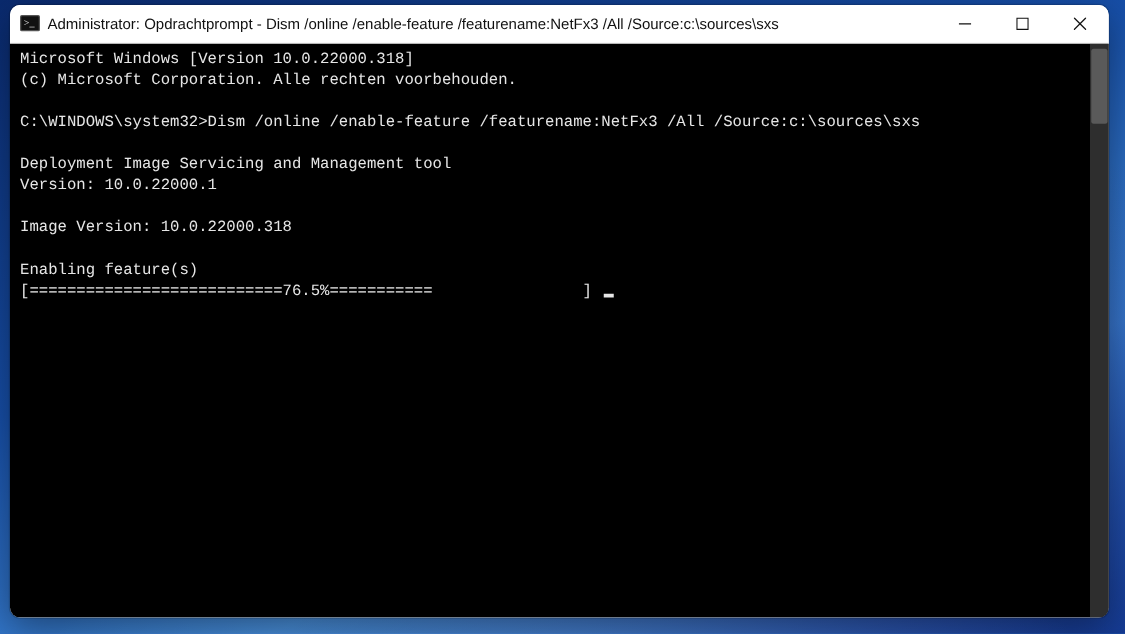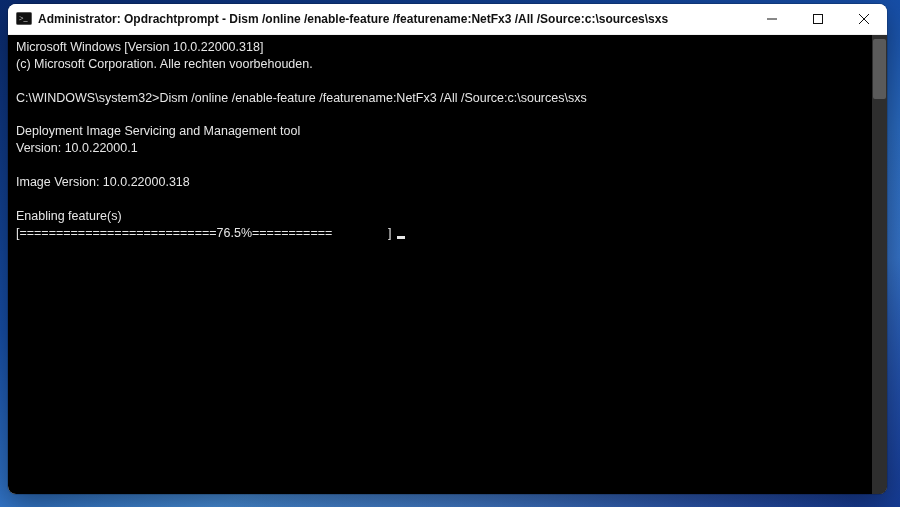--- a/index.html
+++ b/index.html
@@ -50,38 +50,37 @@
     margin-right: 6px;
     display: inline-flex;
     align-items: center;
     justify-content: center;
   }
   .title-text {
     flex: 1 1 auto;
     white-space: nowrap;
     overflow: hidden;
     text-overflow: ellipsis;
-    font-weight: bold;
   }
   .win-controls {
     display: flex;
     height: 100%;
   }
   .win-btn {
     width: 46px;
     height: 100%;
     display: flex;
     align-items: center;
     justify-content: center;
   }
   .terminal {
     flex: 1 1 auto;
     background: #000000;
     color: #e6e6e6;
-    font-family: Liberation Sans, sans-serif;
+    font-family: Liberation Mono, monospace;
     font-size: 12.5px;
     line-height: 1.35;
     padding: 4px 8px 8px 8px;
     white-space: pre;
     overflow: hidden;
     position: relative;
   }
   .scrollbar {
     position: absolute;
     right: 0;

